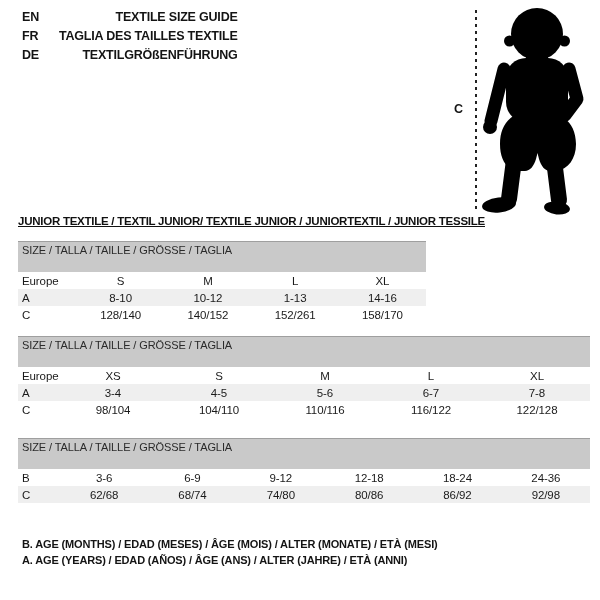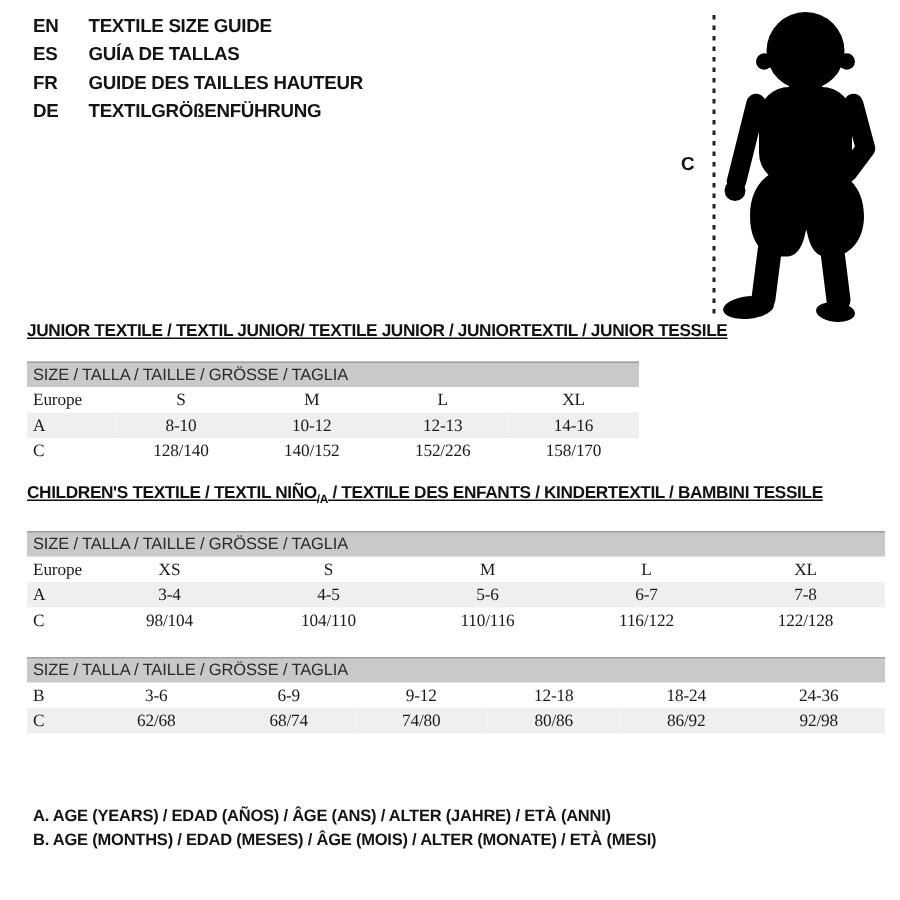--- a/index.html
+++ b/index.html
@@ -2,63 +2,59 @@
 <html><head>
 <meta charset="utf-8">
 <style>
   html,body{margin:0;padding:0;}
   body{
     width:600px;height:600px;position:relative;background:#ffffff;
     font-family:"Liberation Sans",sans-serif;color:#141414;overflow:hidden;
   }
   
   .lang-list{position:absolute;left:22px;top:8px;}
-  .lang-row{display:flex;line-height:19px;font-weight:bold;font-size:12.5px;letter-spacing:-0.2px;}
+  .lang-row{display:flex;line-height:19px;font-weight:bold;font-size:12.5px;letter-spacing:-0.2px;justify-content:space-between;}
   .lang-code{width:37px;flex:0 0 37px;}
   
   .figure{position:absolute;left:448px;top:2px;width:152px;height:216px;}
   .figure-label{position:absolute;left:6px;top:100px;font-weight:bold;font-size:12.5px;}
   
   .section{position:absolute;left:18px;}
   .sec-junior{top:214px;width:408px;}
   .sec-children{top:322px;width:572px;}
   .sec-babies{top:429px;width:572px;}
   .sec-title{font-weight:bold;font-size:11.5px;line-height:15px;letter-spacing:-0.25px;color:#111;white-space:nowrap;text-decoration:underline;}
   .sec-title sub{font-size:8px;}
   .band{
-    background:#c9c9c9;border-top:1px solid #9f9f9f;height:17px;line-height:16px;
+    background:#c9c9c9;border-top:1px solid #9f9f9f;height:31px;line-height:16px;
     font-size:11px;letter-spacing:-0.1px;color:#2a2a2a;padding-left:4px;box-sizing:border-box;
   }
   .sec-junior .band{margin-top:12px;}
   .sec-children .band{margin-top:14px;}
   .sec-babies .band{margin-top:9px;}
-  table{border-collapse:collapse;table-layout:fixed;width:100%;font-family:Liberation Serif, serif;}
+  table{border-collapse:collapse;table-layout:fixed;width:100%;}
   td{height:17px;font-size:11.5px;letter-spacing:-0.1px;text-align:center;padding:0;color:#1a1a1a;}
   td.lbl{text-align:left;padding-left:4px;}
   .sec-junior td.lbl{width:55px;}
   .sec-children td.lbl,.sec-babies td.lbl{width:38px;}
   tr.shaded{background:#efefef;}
   
   .notes{position:absolute;left:22px;top:537px;font-weight:bold;font-size:11px;line-height:15.5px;letter-spacing:-0.15px;}
 </style>
 </head>
 <body>
 
 <div class="lang-list">
     <div class="lang-row">
       <span class="lang-code">EN</span>
       <span>TEXTILE SIZE GUIDE</span>
     </div>
     <div class="lang-row">
-      <span class="lang-code">ES</span>
-      <span>GUÍA DE TALLAS</span>
-    </div>
-    <div class="lang-row">
       <span class="lang-code">FR</span>
-      <span>GUIDE DES TAILLES HAUTEUR</span>
+      <span>TAGLIA DES TAILLES TEXTILE</span>
     </div>
     <div class="lang-row">
       <span class="lang-code">DE</span>
       <span>TEXTILGRÖßENFÜHRUNG</span>
     </div>
   </div>
 
 <div class="figure">
   <span class="figure-label">C</span>
   <svg width="152" height="216" viewBox="0 0 152 216">
@@ -92,38 +88,35 @@
           <td class="lbl">Europe</td>
           <td>S</td>
           <td>M</td>
           <td>L</td>
           <td>XL</td>
         </tr>
         <tr class="shaded">
           <td class="lbl">A</td>
           <td>8-10</td>
           <td>10-12</td>
-          <td>12-13</td>
+          <td>1-13</td>
           <td>14-16</td>
         </tr>
         <tr>
           <td class="lbl">C</td>
           <td>128/140</td>
           <td>140/152</td>
-          <td>152/226</td>
+          <td>152/261</td>
           <td>158/170</td>
         </tr>
       </tbody>
     </table>
 </div>
 
 <div class="section sec-children">
-  <div class="sec-title">
-      <div><span>CHILDREN'S TEXTILE / TEXTIL NIÑO</span><sub>/A</sub><span> / TEXTILE DES ENFANTS / KINDERTEXTIL / BAMBINI TESSILE</span></div>
-    </div>
   <div class="band">SIZE / TALLA / TAILLE / GRÖSSE / TAGLIA</div>
   <table>
       <tbody>
         <tr>
           <td class="lbl">Europe</td>
           <td>XS</td>
           <td>S</td>
           <td>M</td>
           <td>L</td>
           <td>XL</td>
@@ -170,15 +163,15 @@
           <td>74/80</td>
           <td>80/86</td>
           <td>86/92</td>
           <td>92/98</td>
         </tr>
       </tbody>
     </table>
 </div>
 
 <div class="notes">
+    <div>B. AGE (MONTHS) / EDAD (MESES) / ÂGE (MOIS) / ALTER (MONATE) / ETÀ (MESI)</div>
     <div>A. AGE (YEARS) / EDAD (AÑOS) / ÂGE (ANS) / ALTER (JAHRE) / ETÀ (ANNI)</div>
-    <div>B. AGE (MONTHS) / EDAD (MESES) / ÂGE (MOIS) / ALTER (MONATE) / ETÀ (MESI)</div>
   </div>
 
 </body></html>

